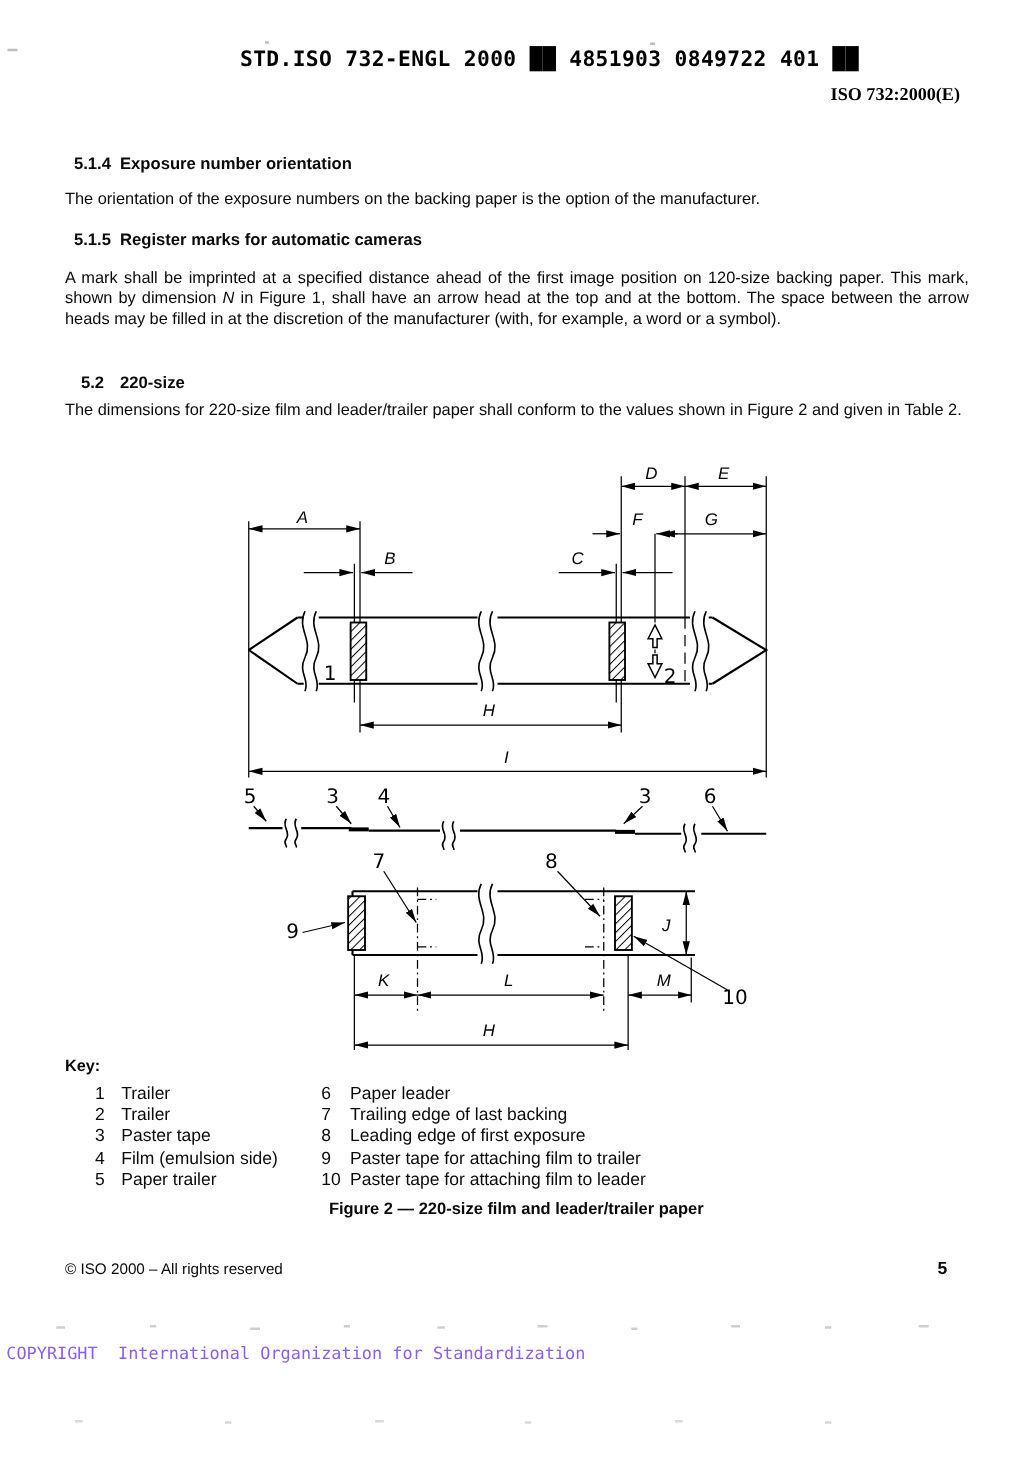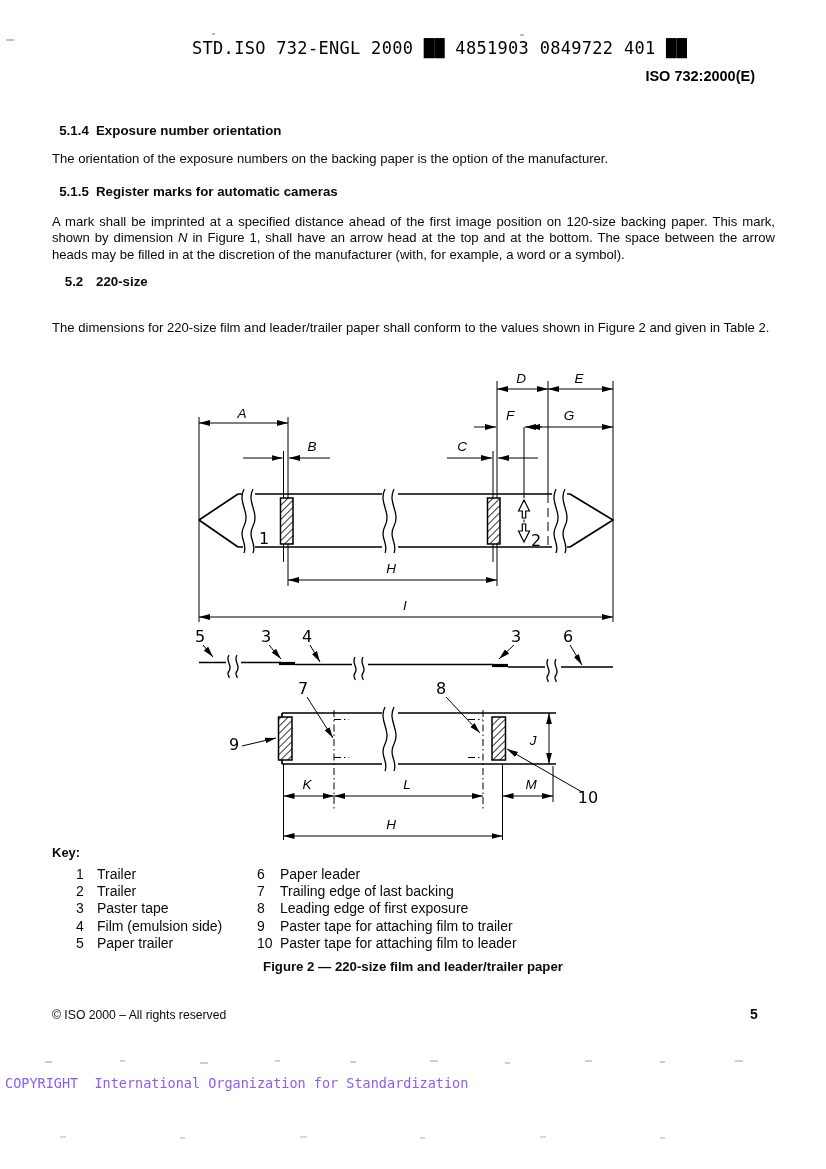--- a/index.html
+++ b/index.html
@@ -1,21 +1,21 @@
 <!DOCTYPE html>
 <html><head>
 <meta charset="utf-8">
 <style>
   html,body{margin:0;padding:0;background:#fff;}
   .page{position:relative;width:826px;height:1169px;background:#fff;overflow:hidden;
         font-family:"Liberation Sans",sans-serif;color:#0a0a0a;}
   .header-code{position:absolute;left:192px;top:38px;
-        font-family:"DejaVu Sans Mono",monospace;font-weight:normal;font-size:17px;
+        font-family:"DejaVu Sans Mono",monospace;font-weight:bold;font-size:17px;
         letter-spacing:0.3px;white-space:pre;color:#000;}
-  .doc-number{position:absolute;right:71px;top:68px;font-weight:bold;font-size:14.5px;color:#000;}
+  .doc-number{position:absolute;right:58px;top:68px;font-weight:bold;font-size:14.5px;color:#000;font-family:Liberation Serif, serif;}
   .sec-heading{position:absolute;left:52px;font-weight:bold;font-size:13.3px;white-space:nowrap;text-align:center;}
   .sec-num{display:inline-block;min-width:44px;}
   .body-text{position:absolute;left:52px;width:723px;margin:0;font-size:13.1px;
         line-height:16.3px;text-align:justify;}
   .ivar{font-style:italic;}
   .figure-wrap{position:absolute;left:185px;top:360px;width:450px;height:480px;}
   .key-label{position:absolute;left:52px;top:845px;font-weight:bold;font-size:13px;}
   .key-col{position:absolute;top:866px;font-size:14px;line-height:17.2px;margin-left:24px;}
   .key-col.c1{left:52px;}
   .key-col.c2{left:233px;}
@@ -77,21 +77,21 @@
   <div class="sec-heading" style="top:123px;">
     <span class="sec-num">5.1.4</span><span>Exposure number orientation</span>
   </div>
   <p class="body-text" style="top:151px;">The orientation of the exposure numbers on the backing paper is the option of the manufacturer.</p>
 
   <div class="sec-heading" style="top:184px;">
     <span class="sec-num">5.1.5</span><span>Register marks for automatic cameras</span>
   </div>
   <p class="body-text" style="top:214px;"><span>A mark shall be imprinted at a specified distance ahead of the first image position on 120-size backing paper. This mark, shown by dimension </span><span class="ivar">N</span><span> in Figure 1, shall have an arrow head at the top and at the bottom. The space between the arrow heads may be filled in at the discretion of the manufacturer (with, for example, a word or a symbol).</span></p>
 
-  <div class="sec-heading" style="top:274px;">
+  <div class="sec-heading" style="top:298px;">
     <span class="sec-num">5.2</span><span>220-size</span>
   </div>
   <p class="body-text" style="top:320px;">The dimensions for 220-size film and leader/trailer paper shall conform to the values shown in Figure 2 and given in Table 2.</p>
 
   <svg class="figure-wrap" width="450" height="480" viewBox="0 0 450 480">
     <defs>
       <marker id="arr" markerUnits="userSpaceOnUse" markerWidth="12" markerHeight="8" refX="11" refY="3.5" orient="auto-start-reverse">
         <path d="M0,0.6 L11,3.5 L0,6.4 Z" fill="#000"></path>
       </marker>
       <pattern id="hat" width="5" height="5" patternUnits="userSpaceOnUse" patternTransform="rotate(45)">

